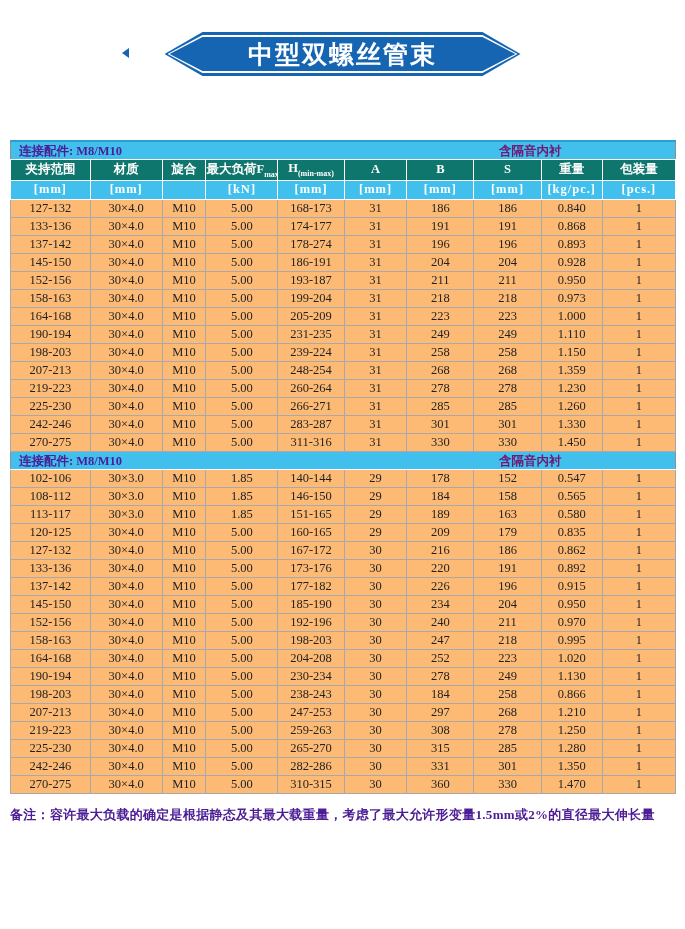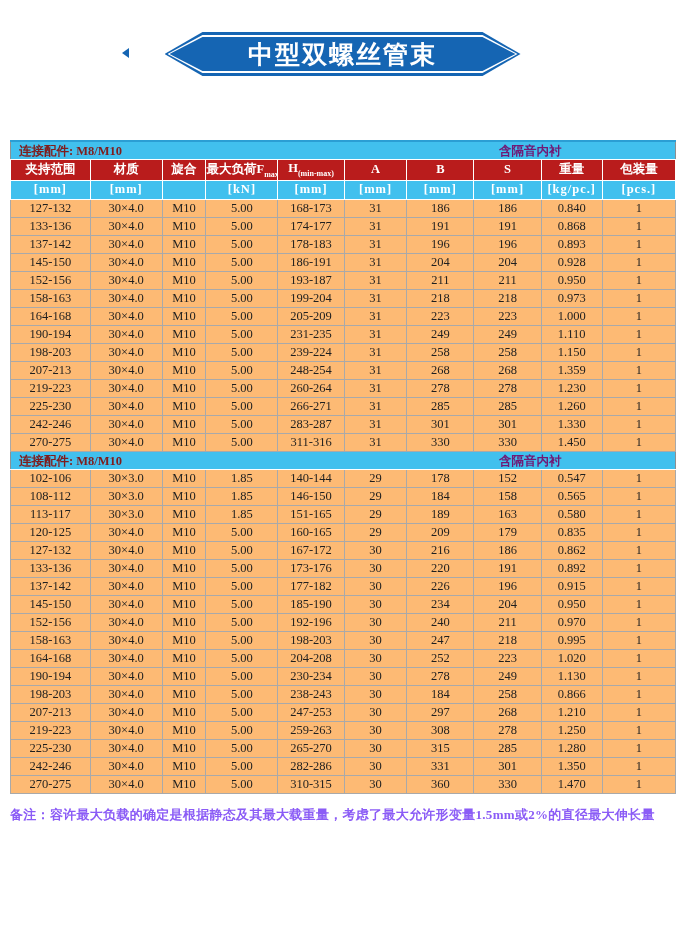--- a/index.html
+++ b/index.html
@@ -29,36 +29,36 @@
     position:absolute;left:10px;top:140px;width:666px;
     border-collapse:collapse;table-layout:fixed;
     font-size:12.5px;
   }
   .spec-table td,.spec-table th{padding:0;text-align:center;vertical-align:middle;overflow:hidden;white-space:nowrap;}
   .spec-table{border:1px solid #8f8f8f;}
   
   tr.sec-banner{height:18px;background:#41c0ee;}
   tr.sec-banner td{border:1px solid #ffffff;border-left:none;border-right:none;position:relative;}
   tr.sec-banner:first-child td{border-top:2px solid #2b9ed4;}
-  .sec-left{position:absolute;left:8px;top:0;line-height:18px;color:#7f1d1d;font-weight:bold;font-size:12.5px;}
+  .sec-left{position:absolute;left:8px;top:0;line-height:18px;color:#4c1d95;font-weight:bold;font-size:12.5px;}
   .sec-right{position:absolute;left:73.5%;top:0;line-height:18px;color:#701a75;font-weight:bold;font-size:12.5px;}
-  tr.hdr-name{height:21px;background:#b91c1c;}
+  tr.hdr-name{height:21px;background:#0f766e;}
   tr.hdr-unit{height:19px;background:#41c0ee;}
   tr.hdr-name th,tr.hdr-unit th{
     color:#fff;font-weight:bold;border:1px solid #ffffff;font-size:12.5px;
   }
   tr.hdr-name th sub{font-size:8px;font-weight:bold;}
   tr.hdr-unit th{letter-spacing:1px;font-weight:bold;}
   
   tr.data-row{height:18px;background:#fdba74;}
   tr.data-row td{border:1px solid #a9a9a9;color:#1f1f1f;font-size:12.5px;}
   
   .note{
     position:absolute;left:10px;top:806px;width:666px;
-    font-size:13px;font-weight:bold;color:#8b5cf6;letter-spacing:0.3px;
+    font-size:13px;font-weight:bold;color:#4c1d95;letter-spacing:0.3px;
   }
 </style>
 </head>
 <body>
 
 <div class="page">
 
   <span class="deco-tri"></span>
 
   <div class="banner-wrap">
@@ -137,21 +137,21 @@
           <td>191</td>
           <td>191</td>
           <td>0.868</td>
           <td>1</td>
         </tr>
         <tr class="data-row">
           <td>137-142</td>
           <td>30×4.0</td>
           <td>M10</td>
           <td>5.00</td>
-          <td>178-183</td>
+          <td>178-274</td>
           <td>31</td>
           <td>196</td>
           <td>196</td>
           <td>0.893</td>
           <td>1</td>
         </tr>
         <tr class="data-row">
           <td>145-150</td>
           <td>30×4.0</td>
           <td>M10</td>

